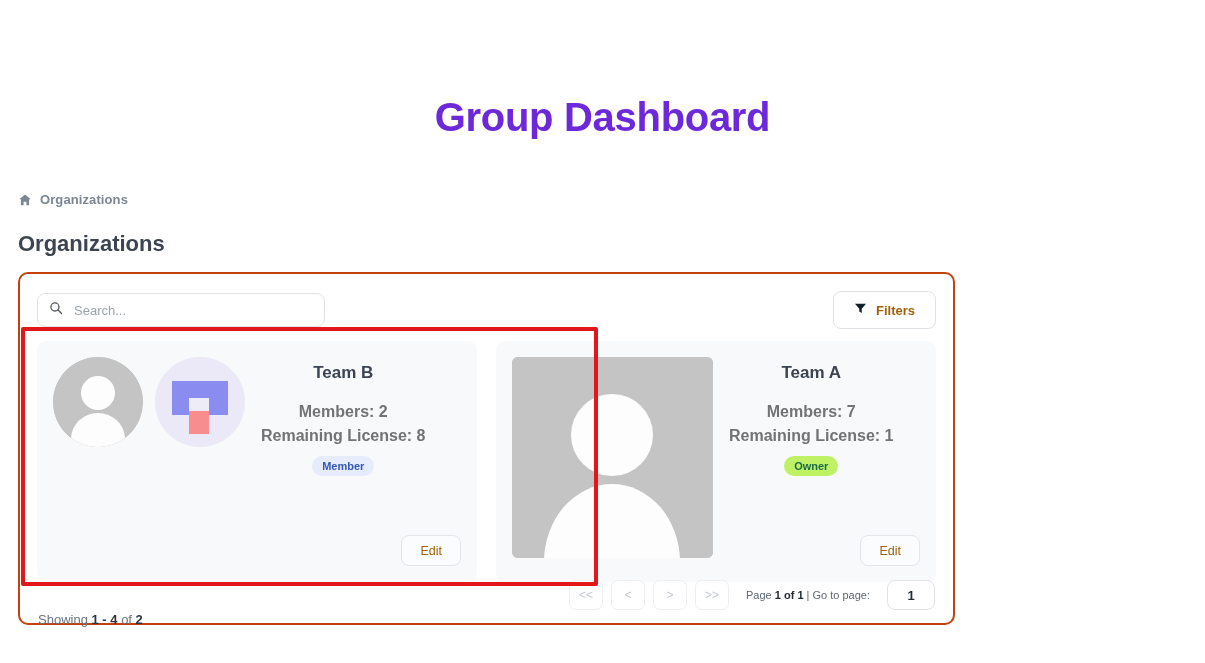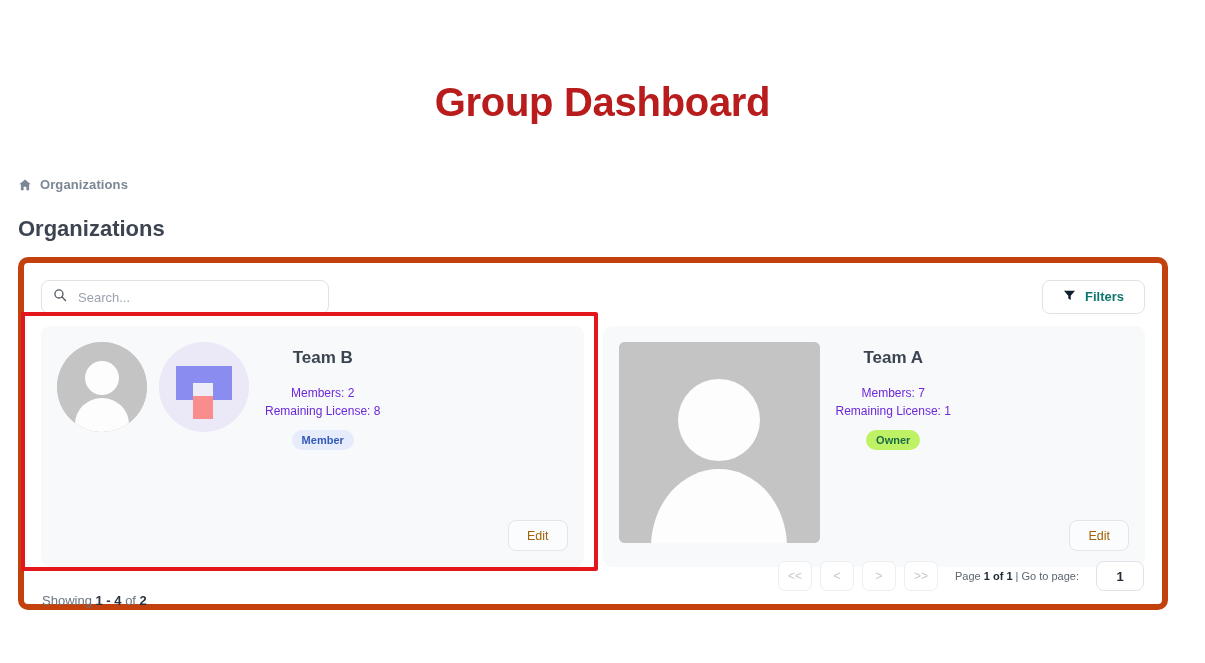--- a/index.html
+++ b/index.html
@@ -11,23 +11,23 @@
     overflow: hidden;
   }
 
   .page { position: relative; width: 1205px; height: 663px; background: #fff; }
 
   
   .page-title {
     text-align: center;
     font-size: 40px;
     font-weight: bold;
-    color: #b91c1c;
+    color: #6d28d9;
     letter-spacing: -0.3px;
-    margin: 0;
+    margin: 15px;
     padding-top: 80px;
     line-height: 1.1;
   }
 
   
   .breadcrumb {
     display: flex;
     align-items: center;
     gap: 8px;
     margin: 53px 0 0 18px;
@@ -46,23 +46,23 @@
     font-size: 22px;
     font-weight: bold;
     color: #3b4450;
   }
 
   
   .panel {
     position: absolute;
     left: 18px;
     top: 257px;
-    width: 1150px;
+    width: 937px;
     height: 353px;
-    border: 6px solid #c2410c;
+    border: 2px solid #c2410c;
     border-radius: 10px;
     background: #ffffff;
   }
 
   
   .toolbar {
     display: flex;
     align-items: center;
     justify-content: space-between;
     padding: 17px 17px 0 17px;
@@ -84,30 +84,31 @@
     flex: 1;
     font-size: 13px;
     font-family: "Liberation Sans", sans-serif;
     color: #2b3440;
     background: transparent;
   }
   .search-box input::placeholder { color: #9aa3ad; }
 
   .filters-btn {
     display: flex;
+    align-items: center;
     gap: 9px;
     height: 34px;
-    padding: 8px 20px;
+    padding: 18px 20px;
     border: 1px solid #dfe3e8;
     border-radius: 8px;
     background: #fff;
     cursor: pointer;
     font-size: 13px;
     font-weight: bold;
-    color: #0f766e;
+    color: #a16207;
     font-family: "Liberation Sans", sans-serif;
   }
 
   
   .cards {
     display: flex;
     gap: 19px;
     padding: 12px 17px 0 17px;
   }
   .card {
@@ -143,23 +144,23 @@
   }
 
   .card-info { padding-top: 6px; min-width: 0; text-align: center; }
   .card-name {
     font-size: 17px;
     font-weight: bold;
     color: #3b4450;
     margin: 0 0 17px 0;
   }
   .card-stat {
-    font-size: 12px;
-    font-weight: normal;
-    color: #6d28d9;
+    font-size: 16px;
+    font-weight: bold;
+    color: #737373;
     line-height: 1.48;
   }
   .badge {
     display: inline-block;
     margin-top: 9px;
     padding: 4px 10px;
     border-radius: 11px;
     font-size: 11px;
     font-weight: bold;
   }

